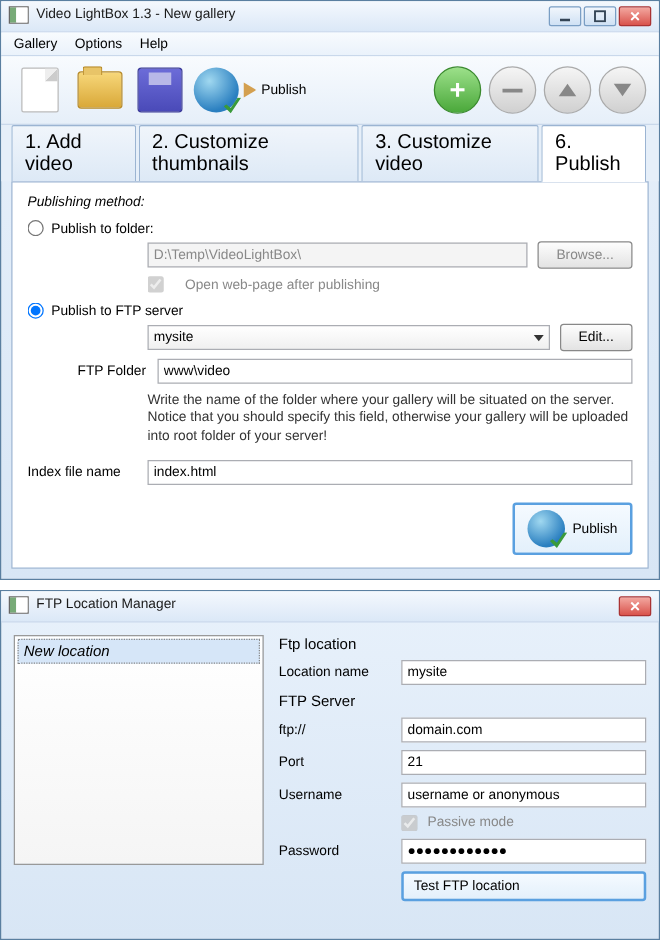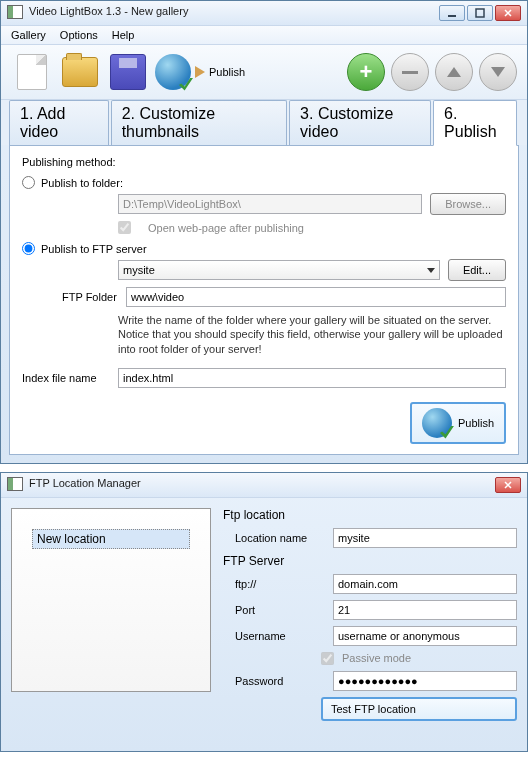--- a/index.html
+++ b/index.html
@@ -31,21 +31,21 @@
 .round-btn .minus { width:16px; height:3px; background:#888; }
 .round-btn .arr { width:0; height:0; border-left:7px solid transparent; border-right:7px solid transparent; }
 .round-btn .arr.up { border-bottom:10px solid #888; }
 .round-btn .arr.down { border-top:10px solid #888; }
 
 .tabs { display:flex; padding: 0 8px; background:#e6eff9; }
 .tab { padding: 4px 10px; border:1px solid #9bb4d2; border-bottom:none; background:linear-gradient(#f0f5fb,#dde9f6); margin-right:2px; border-radius:2px 2px 0 0; cursor:pointer; font-size:16px; }
 .tab.active { background:#fff; border-bottom:1px solid #fff; margin-bottom:-1px; }
 
 .panel { background:#fff; border:1px solid #9bb4d2; margin:0 8px 8px; padding:10px 12px; }
-.panel h3 { font-size:11px; font-weight:normal; margin-bottom:8px; }
+.panel h3 { font-size:11px; font-weight:normal; margin-bottom:8px;font-style:italic; }
 .row { display:flex; align-items:center; gap:8px; margin-bottom:6px; }
 .radio-row { display:flex; align-items:center; gap:6px; margin:4px 0; }
 .radio-row label { font-size:11px; }
 input[type="radio"] { width:13px; height:13px; }
 .text-in { flex:1; height:20px; border:1px solid #abadb3; padding:2px 4px; background:#fff; font-size:11px; }
 .text-in[disabled] { background:#f4f4f4; color:#888; }
 .btn { height:22px; padding:0 14px; border:1px solid #888; border-radius:3px; background:linear-gradient(#fdfdfd,#e3e3e3); cursor:pointer; font-size:11px; }
 .btn[disabled] { color:#888; }
 .cbx { display:flex; align-items:center; gap:17px; margin:4px 0 8px 0; color:#888; }
 .cbx input { width:13px; height:13px; }
@@ -53,26 +53,26 @@
 .dropdown { flex:1; height:20px; border:1px solid #abadb3; background:linear-gradient(#fff,#f0f0f0); display:flex; align-items:center; padding:0 4px; justify-content:space-between; cursor:pointer; }
 .dropdown .chev { width:0; height:0; border-left:4px solid transparent; border-right:4px solid transparent; border-top:5px solid #333; }
 .help-text { font-size:11px; color:#333; line-height:1.3; margin-left:96px; margin-top:4px; }
 .lbl { width:88px; text-align:left; font-size:11px; }
 .publish-big { float:right; display:flex; align-items:center; gap:6px; border:2px solid #5aa0e0; border-radius:3px; padding:4px 10px; background:linear-gradient(#f5faff,#e3f0fb); cursor:pointer; margin-top:8px; }
 .publish-big .globe { width:30px; height:30px; }
 .clearfix::after { content:""; display:table; clear:both; }
 
 
 .ftp-body { display:flex; padding:10px; gap:12px; }
-.loc-list { width:200px; height:184px; border:1px solid #999; background:linear-gradient(#fff,#f5f5f5); padding:20px; }
+.loc-list { width:200px; height:184px; border:1px solid #999; background:linear-gradient(#fff,#f5f5f5); padding:2px;font-style:italic; }
 .loc-item { background:#d6e6f8; border:1px dotted #888; padding:2px 4px; font-size:12px; }
 .form-area { flex:1; }
 .form-area h4 { font-size:12px; font-weight:normal; margin-bottom:6px; }
 .form-row { display:flex; align-items:center; gap:8px; margin-bottom:6px; }
-.form-row .flbl { width:90px; font-size:11px;margin-left:12px; }
+.form-row .flbl { width:90px; font-size:11px; }
 .test-btn { border:2px solid #5aa0e0; border-radius:3px; padding:4px 8px; background:linear-gradient(#f5faff,#e3f0fb); cursor:pointer; font-size:11px; margin-left:98px; }
 .bottom-bar { display:flex; gap:10px; padding:8px 12px 12px; }
 .page-icon { width:30px; height:36px; border:1px solid #bbb; background:#fff; border-radius:2px; position:relative; }
 .page-icon::before { content:""; position:absolute; top:0; right:0; width:10px; height:10px; background:linear-gradient(135deg,#eee 50%,#ccc 50%); }
 .folder-icon { width:36px; height:30px; background:linear-gradient(#f7d77a,#d9a838); border-radius:3px; border:1px solid #b78a28; position:relative; }
 .folder-icon::before { content:""; position:absolute; top:-5px; left:3px; width:14px; height:6px; background:#e8c468; border:1px solid #b78a28; border-bottom:none; border-radius:2px 2px 0 0; }
 .disk-icon { width:36px; height:36px; background:linear-gradient(#6c6cd8,#4a4ab8); border-radius:3px; border:1px solid #3a3a98; position:relative; }
 .disk-icon::after { content:""; position:absolute; top:3px; left:8px; right:8px; height:10px; background:#b8b8e8; }
 </style>
 </head>

